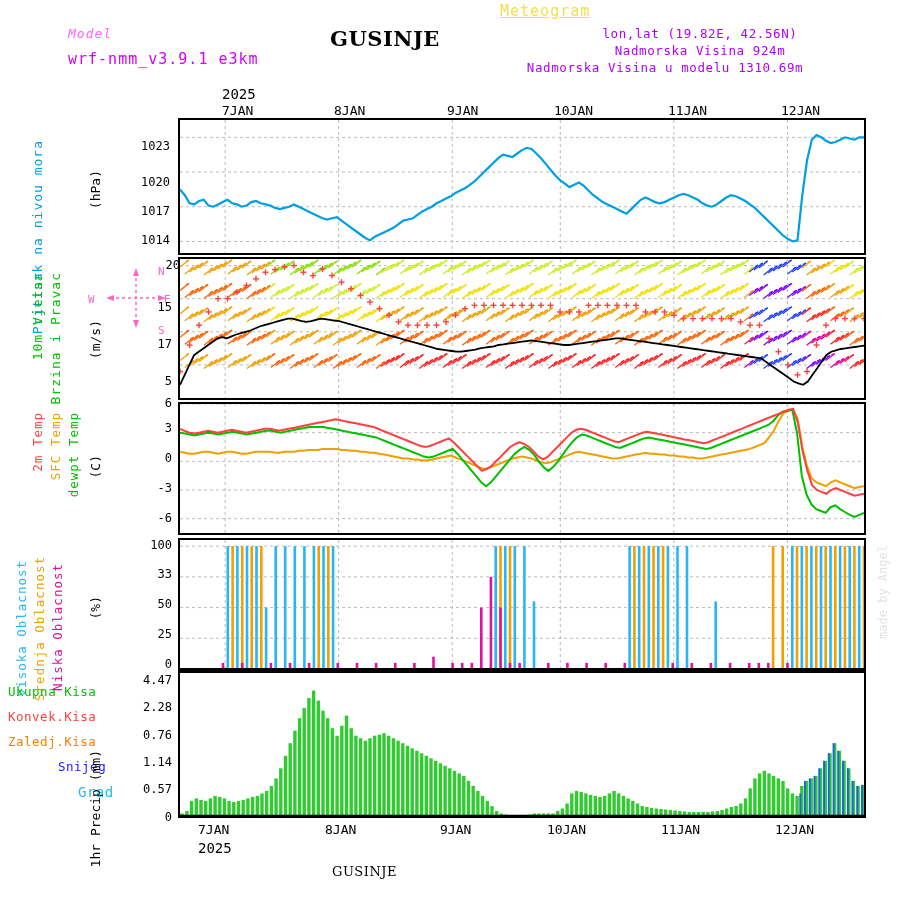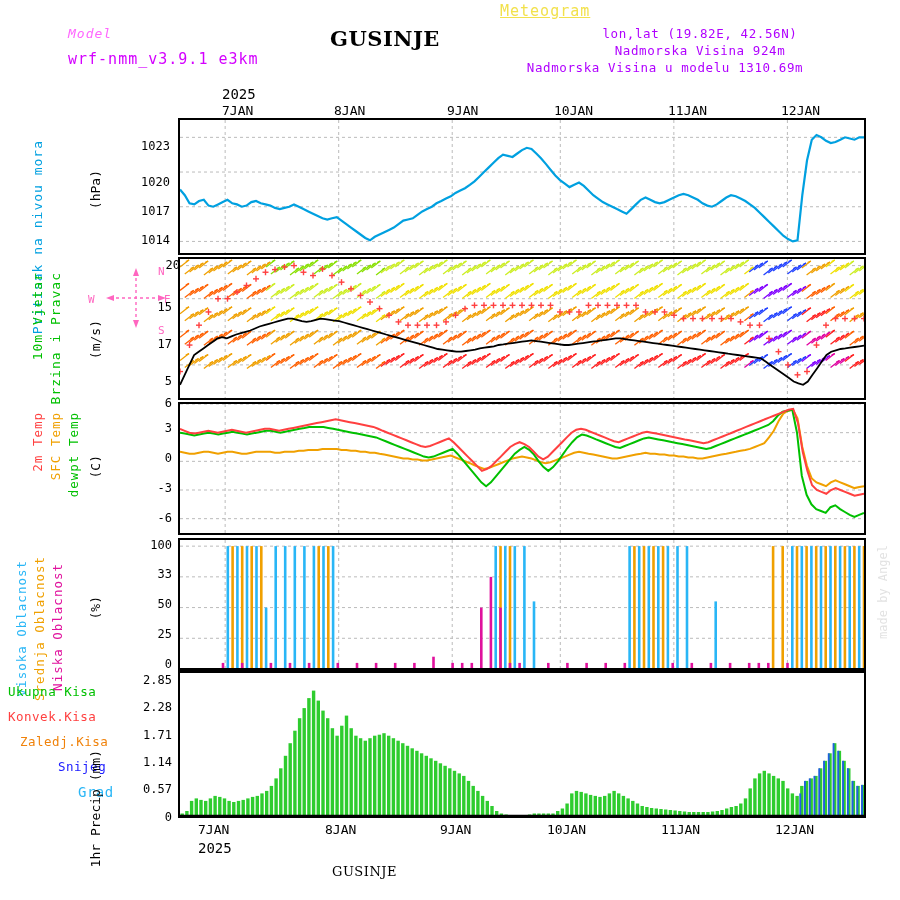--- a/index.html
+++ b/index.html
@@ -1845,31 +1845,31 @@
         <line x1="578.8" y1="129" x2="578.8" y2="122.9" stroke="#e0119d" stroke-width="2.6"></line>
         <line x1="588.3" y1="129" x2="588.3" y2="122.9" stroke="#e0119d" stroke-width="2.6"></line>
         <line x1="607.5" y1="129" x2="607.5" y2="122.9" stroke="#e0119d" stroke-width="2.6"></line>
         <line x1="0" y1="128.5" x2="684" y2="128.5" stroke="#000" stroke-width="1"></line>
       </g>
   </svg>
 </div>
 
 <div class="abs mono" style="left:8px;top:684px;color:#00c000;font-size:12.5px;letter-spacing:0.5px;">Ukupna Kisa</div>
 <div class="abs mono" style="left:8px;top:709px;color:#ff4040;font-size:12.5px;letter-spacing:0.5px;">Konvek.Kisa</div>
-<div class="abs mono" style="left:20px;top:734px;color:#f0820a;font-size:12.5px;letter-spacing:0.5px;">Zaledj.Kisa</div>
+<div class="abs mono" style="left:8px;top:734px;color:#f0820a;font-size:12.5px;letter-spacing:0.5px;">Zaledj.Kisa</div>
 <div class="abs mono" style="left:58px;top:759px;color:#2020ff;font-size:12.5px;letter-spacing:0.5px;">Snijeg</div>
 <div class="abs mono" style="left:78px;top:784px;color:#29b6f6;font-size:14px;letter-spacing:0.5px;">Grad</div>
 <div class="abs mono vert" style="left:88px;top:750px;color:#000;font-size:13px;">1hr Precip (mm)</div>
 
 <div class="abs mono ytick" style="left:118px;top:810px;width:54px;">0</div>
 <div class="abs mono ytick" style="left:118px;top:782px;width:54px;">0.57</div>
 <div class="abs mono ytick" style="left:118px;top:755px;width:54px;">1.14</div>
-<div class="abs mono ytick" style="left:118px;top:728px;width:54px;">1.71</div>
+<div class="abs mono ytick" style="left:118px;top:728px;width:54px;">0.76</div>
 <div class="abs mono ytick" style="left:118px;top:700px;width:54px;">2.28</div>
-<div class="abs mono ytick" style="left:118px;top:673px;width:54px;">2.85</div>
+<div class="abs mono ytick" style="left:118px;top:673px;width:54px;">4.47</div>
 
 <div class="abs panel" id="panel-precip" style="left:178px;top:671px;width:688px;height:147px;">
   <svg width="684" height="143" viewBox="0 0 684 143" preserveAspectRatio="none">
     <g id="bars-precip">
         <rect x="0.5" y="140.5" width="3.4" height="2.5" fill="#2ecc2e"></rect>
         <rect x="5.2" y="138.0" width="3.4" height="5.0" fill="#2ecc2e"></rect>
         <rect x="9.9" y="127.9" width="3.4" height="15.1" fill="#2ecc2e"></rect>
         <rect x="14.6" y="125.4" width="3.4" height="17.6" fill="#2ecc2e"></rect>
         <rect x="19.3" y="126.9" width="3.4" height="16.1" fill="#2ecc2e"></rect>
         <rect x="24.0" y="127.9" width="3.4" height="15.1" fill="#2ecc2e"></rect>

